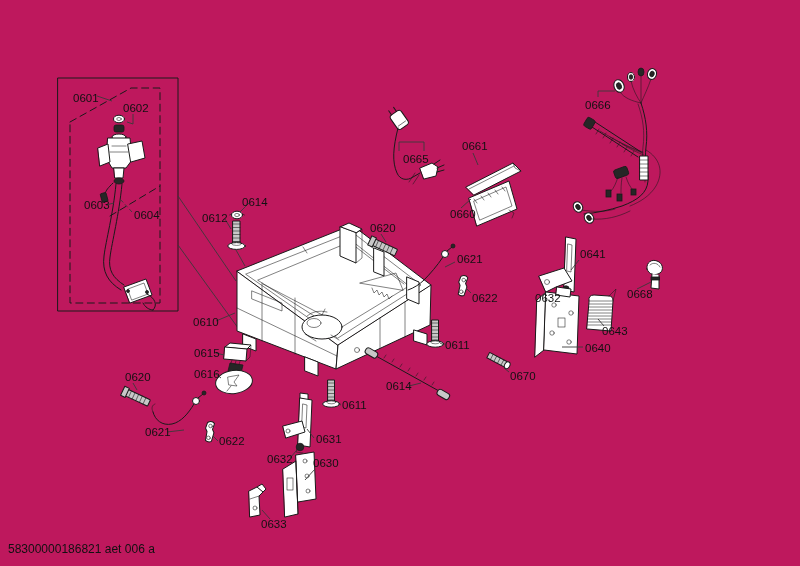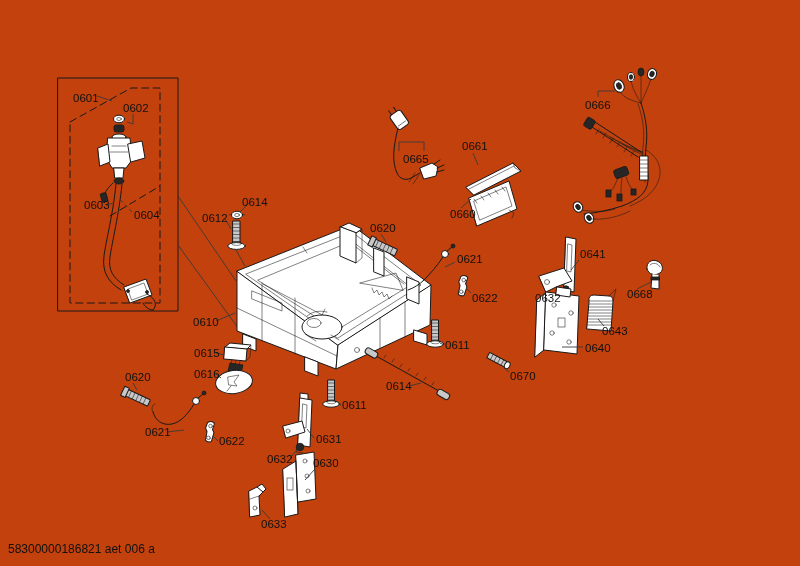--- a/index.html
+++ b/index.html
@@ -1,16 +1,16 @@
 <!DOCTYPE html>
 <html><head>
 <meta charset="utf-8">
 <style>
   html,body{margin:0;padding:0;background:#fff;}
-  .stage{position:relative;width:800px;height:566px;background:#c2410c;overflow:hidden;}
+  .stage{position:relative;width:800px;height:566px;background:#be185d;overflow:hidden;}
   svg{position:absolute;left:0;top:0;}
   .s{stroke:#1a1a1a;stroke-width:1;fill:none;stroke-linecap:round;stroke-linejoin:round;}
   .f{fill:#ffffff;}
   .g{fill:#c8c8c8;}
   .d{fill:#262626;stroke:#1a1a1a;stroke-width:.8;}
   .t{stroke:#1a1a1a;stroke-width:.55;fill:none;stroke-linecap:round;}
   .ld{stroke:#3a3a3a;stroke-width:.9;fill:none;}
   .dash{stroke-dasharray:7 4.5;}
   .dd{stroke-dasharray:4 2.5;}
   .lbl{font-family:"Liberation Sans",sans-serif;font-size:11.5px;fill:#111;}

